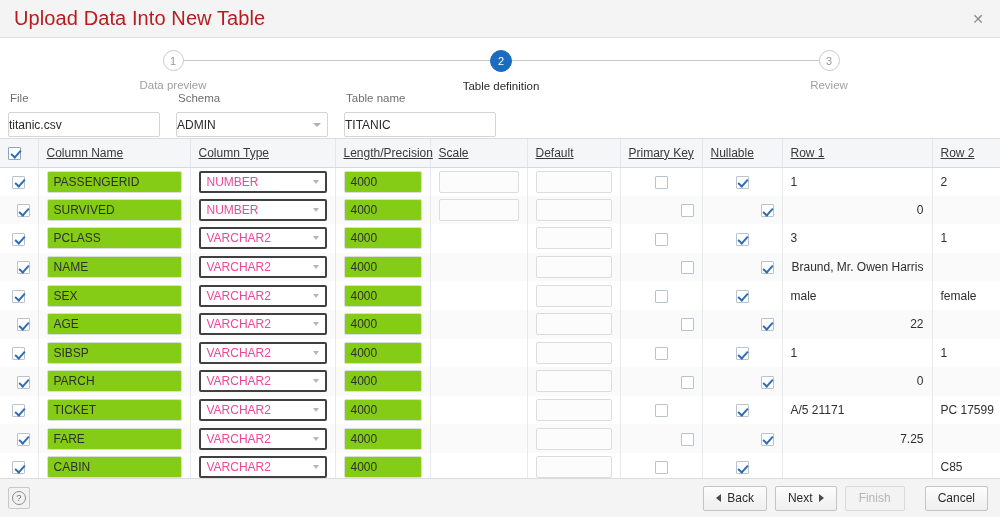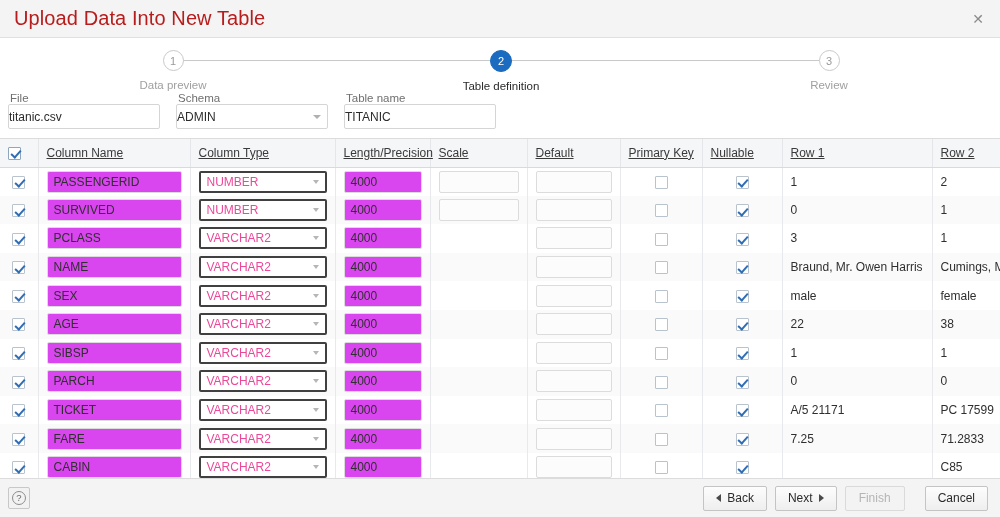--- a/index.html
+++ b/index.html
@@ -113,21 +113,21 @@
     padding: 0 8px 0 8px;
     gap: 8px;
     height: 46px;
     min-height: 46px;
     align-items: flex-start;
   }
   .field { display: flex; flex-direction: column; }
   .field .flabel {
     font-size: 11.5px;
     color: #6f6f6f;
-    margin-bottom: 0;
+    margin-bottom: 8px;
     padding-left: 2px;
   }
   .field .fctl {
     height: 25px;
     border: 1px solid #d5d5d5;
     border-radius: 2px;
     background: #fff;
     display: flex;
     align-items: center;
     padding: 0 0;
@@ -180,21 +180,21 @@
   table.grid td {
     border-right: 1px solid #e8e9ec;
     height: 28.6px;
     padding: 0 8px;
     vertical-align: middle;
     color: #2f2f2f;
     white-space: nowrap;
     overflow: hidden;
   }
   tr.row-even td { background: #ffffff; }
-  tr.row-odd  td { background: #fafafa; }
+  tr.row-odd  td { background: #fafafa; text-align: right; }
 
   
   .c-chk   { width: 38px;  }
   .c-name  { width: 152px; }
   .c-type  { width: 145px; }
   .c-len   { width: 95px;  }
   .c-scale { width: 97px;  }
   .c-def   { width: 93px;  }
   .c-pk    { width: 82px;  }
   .c-null  { width: 80px;  }
@@ -225,21 +225,21 @@
     transform: rotate(42deg);
   }
   th .cb { border-color: #8fa6bd; }
 
   
   .cellinput {
     width: 100%;
     height: 22px;
     border: 1px solid #dcdcdc;
     border-radius: 2px;
-    background: #d946ef;
+    background: #84cc16;
     font-size: 12px;
     color: #2f2f2f;
     display: flex;
     align-items: center;
     padding: 0 6px;
     position: relative;
     overflow: hidden;
     cursor: text;
   }
   .cellinput.empty { background: #fcfcfc; }

